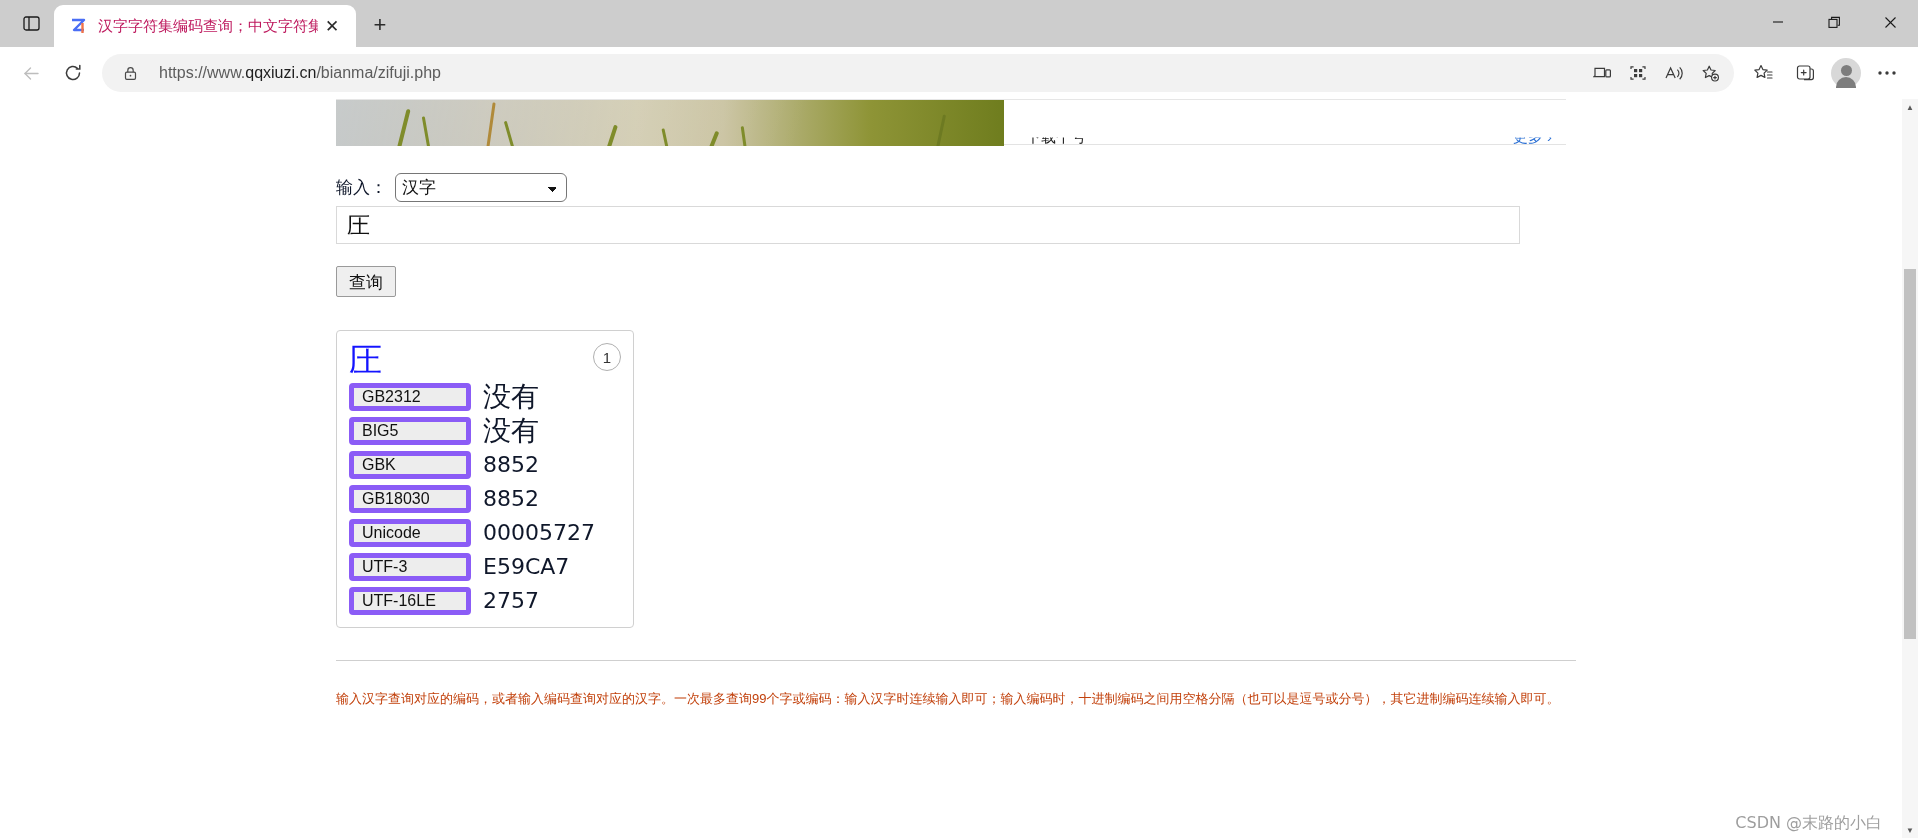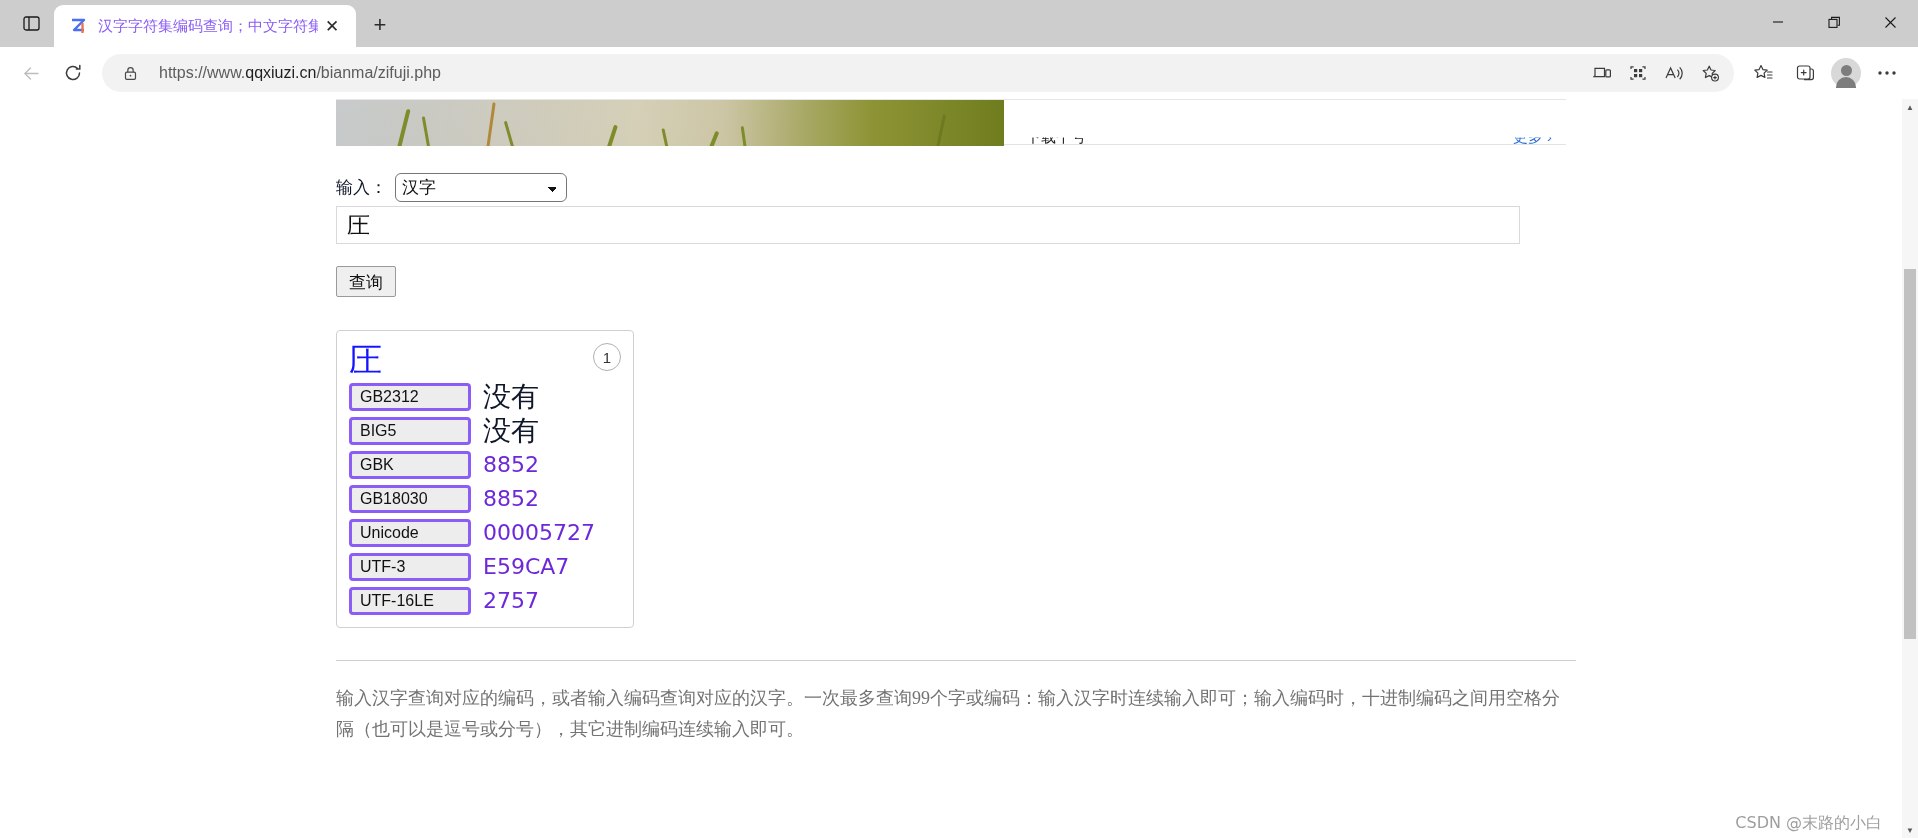--- a/index.html
+++ b/index.html
@@ -39,21 +39,21 @@
   }
   .tab-favicon {
     width: 20px; height: 20px; flex: none;
     display:flex; align-items:center; justify-content:center;
     font-weight: bold; font-size: 14px;
     margin-right: 10px;
   }
   .tab-title {
     flex: 1 1 auto;
     font-size: 15px;
-    color: #8b5cf6;
+    color: #be185d;
     white-space: nowrap;
     overflow: hidden;
     -webkit-mask-image: linear-gradient(to right, #000 215px, transparent 252px);
     mask-image: linear-gradient(to right, #000 215px, transparent 252px);
     line-height: 20px;
   }
   .tab-close {
     width: 28px; height: 28px; flex: none;
     display:flex; align-items:center; justify-content:center;
     font-size: 17px; color: #2b2b2b;
@@ -241,45 +241,45 @@
   .card-badge {
     width: 28px; height: 28px; border-radius: 50%;
     border: 1px solid #b0b0b0;
     display:flex; align-items:center; justify-content:center;
     font-size: 15px; color: #333; background: #fff;
     margin-top: 2px;
   }
   .enc-row { display: flex; align-items: center; margin-bottom: 6px; }
   .enc-name {
     width: 122px; height: 28px;
-    border: 3px solid #8b5cf6;
+    border: 5px solid #8b5cf6;
     border-radius: 4px;
     background: #ededed;
     font-size: 16px; color: #111;
     display: flex; align-items: center;
     padding-left: 8px;
     flex: none;
   }
   .enc-val {
-    font-size: 22px; color: #6d28d9;
+    font-size: 22px; color: #0f172a;
     margin-left: 12px;
     font-family: "DejaVu Sans", "Liberation Sans", sans-serif;
     line-height: 24px;
   }
   .enc-val.missing { color: #0f172a; font-size: 28px; }
 
   .divider { width: 1240px; height: 1px; background: #cfcfcf; margin-top: 32px; }
 
   .para {
     width: 1240px;
-    font-size: 18px;
+    font-size: 13px;
     line-height: 31px;
-    color: #737373;
+    color: #c2410c;
     margin-top: 22px;
-    font-family: Liberation Serif, serif;
+    font-family: Liberation Sans, sans-serif;
   }
 
   
   .scrollbar {
     position: absolute; right: 0; top: 0;
     width: 16px; height: 100%;
     background: #f6f6f6;
   }
   .scroll-thumb {
     position: absolute; left: 2px; width: 12px;

